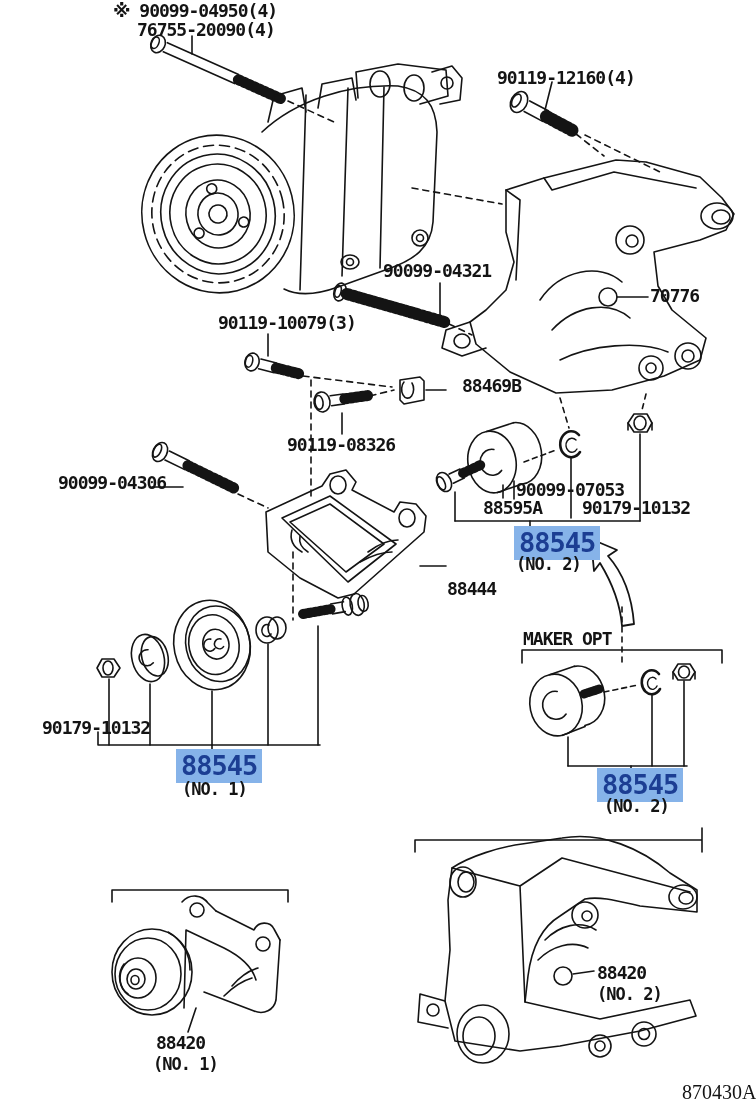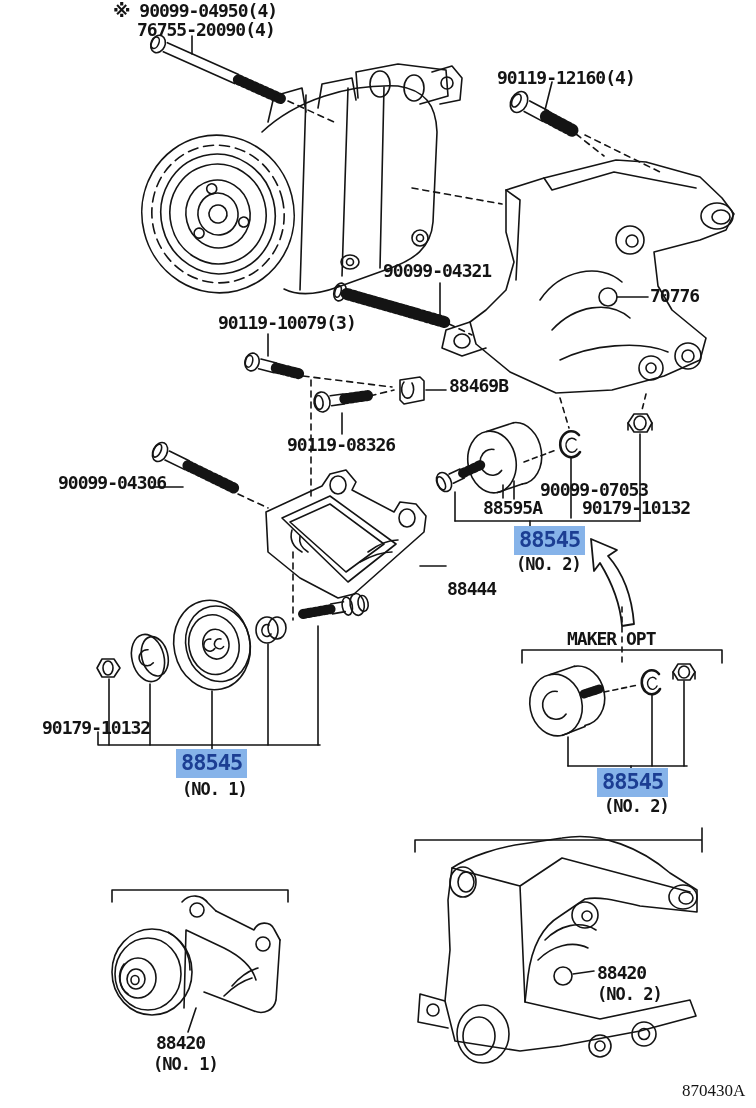--- a/index.html
+++ b/index.html
@@ -14,53 +14,53 @@
     overflow:hidden;
   }
   .stage svg{position:absolute;left:0;top:0;}
   .lbl{
     position:absolute;white-space:nowrap;
     font-weight:700;font-size:18px;line-height:1;color:var(--line-color);
     letter-spacing:-1px;
   }
   .hl{
     position:absolute;white-space:nowrap;
-    font-weight:700;font-size:22px;line-height:1;
+    font-weight:700;font-size:27px;line-height:1;
     background:var(--highlight-bg);color:var(--highlight-text);
     padding:3px 5px 4px 5px;letter-spacing:-1px;
   }
   .sub{
     position:absolute;white-space:nowrap;
     font-weight:700;font-size:17px;line-height:1;color:var(--line-color);
     letter-spacing:-1px;
   }
   .figcode{
     position:absolute;font-family:"Liberation Serif","DejaVu Serif",serif;
-    font-size:17px;font-weight:400;color:var(--line-color);white-space:nowrap;
+    font-size:20px;font-weight:400;color:var(--line-color);white-space:nowrap;
   }
   
   .p-note1{left:113px;top:2px;}
   .p-note2{left:137px;top:21px;}
   .p-12160{left:497px;top:45px;margin-top:24px;}
   .p-04321{left:383px;top:262px;}
   .p-88431{left:650px;top:287px;}
   .p-10079{left:218px;top:314px;}
-  .p-88469b{left:449px;top:377px;}
+  .p-88469b{left:462px;top:377px;}
   .p-08326{left:287px;top:436px;}
   .p-04306{left:58px;top:474px;}
-  .p-07053{left:540px;top:481px;}
+  .p-07053{left:516px;top:481px;}
   .p-88595a{left:483px;top:499px;}
   .p-10132r{left:582px;top:499px;}
   .p-hl-idler2{left:514px;top:526px;}
   .p-no-idler2{left:516px;top:556px;}
   .p-88444{left:447px;top:580px;}
   .p-10132l{left:42px;top:719px;}
   .p-hl-idler1{left:176px;top:749px;}
   .p-no-idler1{left:182px;top:781px;}
-  .p-makeropt{left:523px;top:630px;margin-left:44px;}
+  .p-makeropt{left:523px;top:630px;}
   .p-hl-maker{left:597px;top:768px;}
   .p-no-maker{left:604px;top:798px;}
   .p-88420r{left:597px;top:964px;}
   .p-no-88420r{left:597px;top:986px;}
   .p-88420l{left:156px;top:1034px;}
   .p-no-88420l{left:153px;top:1056px;}
   .p-figcode{left:682px;top:1081px;}
 </style>
 </head>
 <body>

